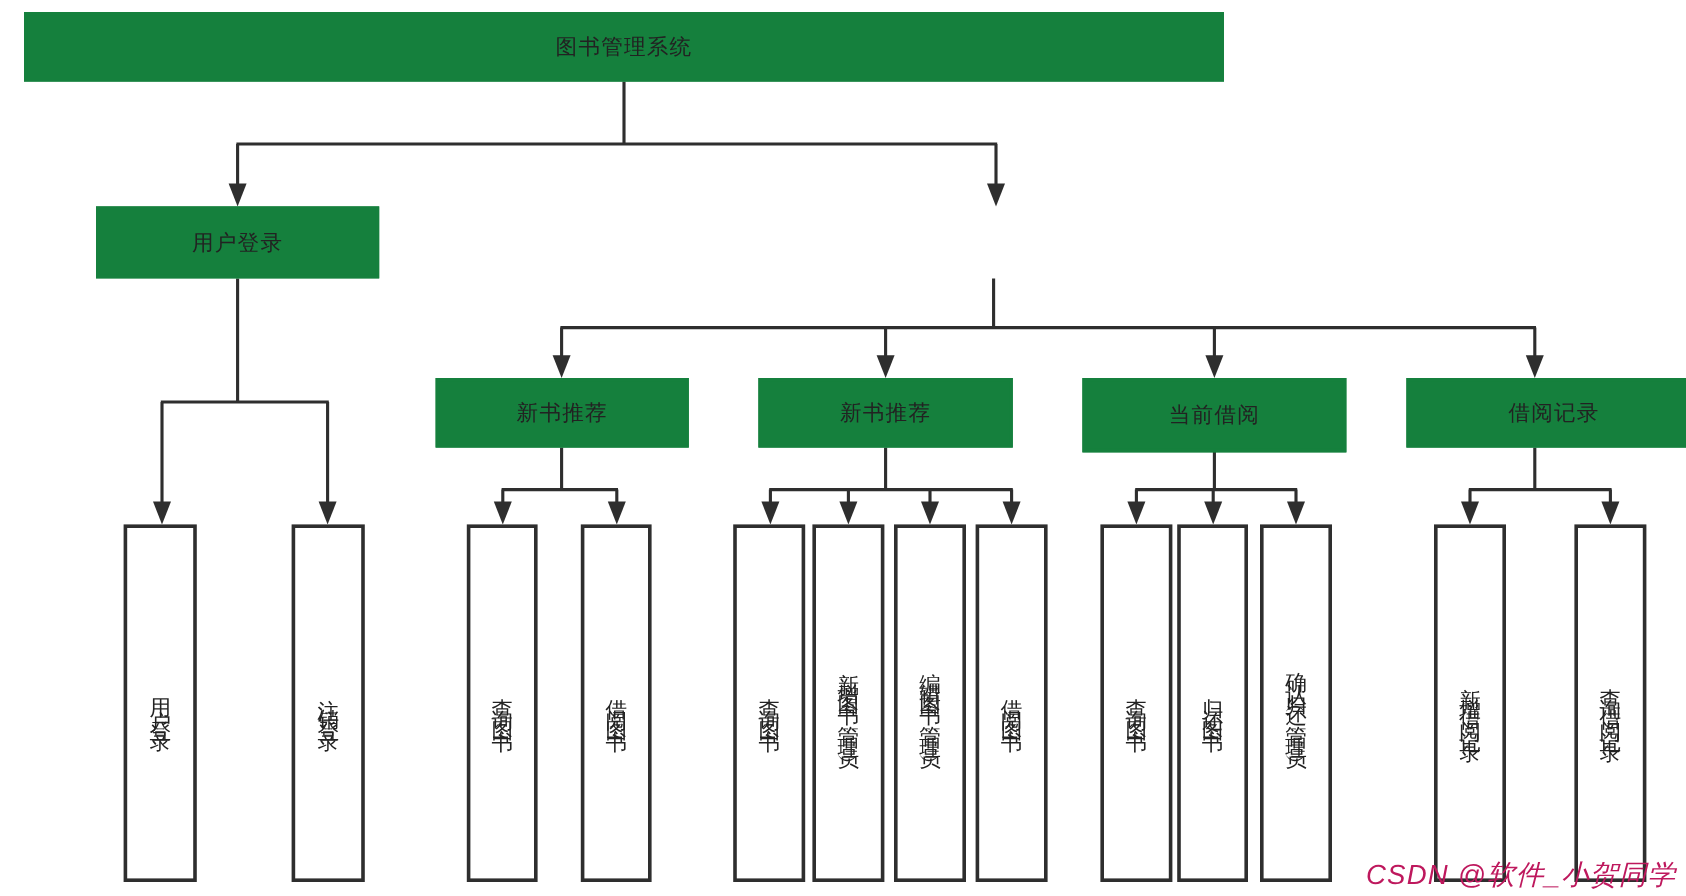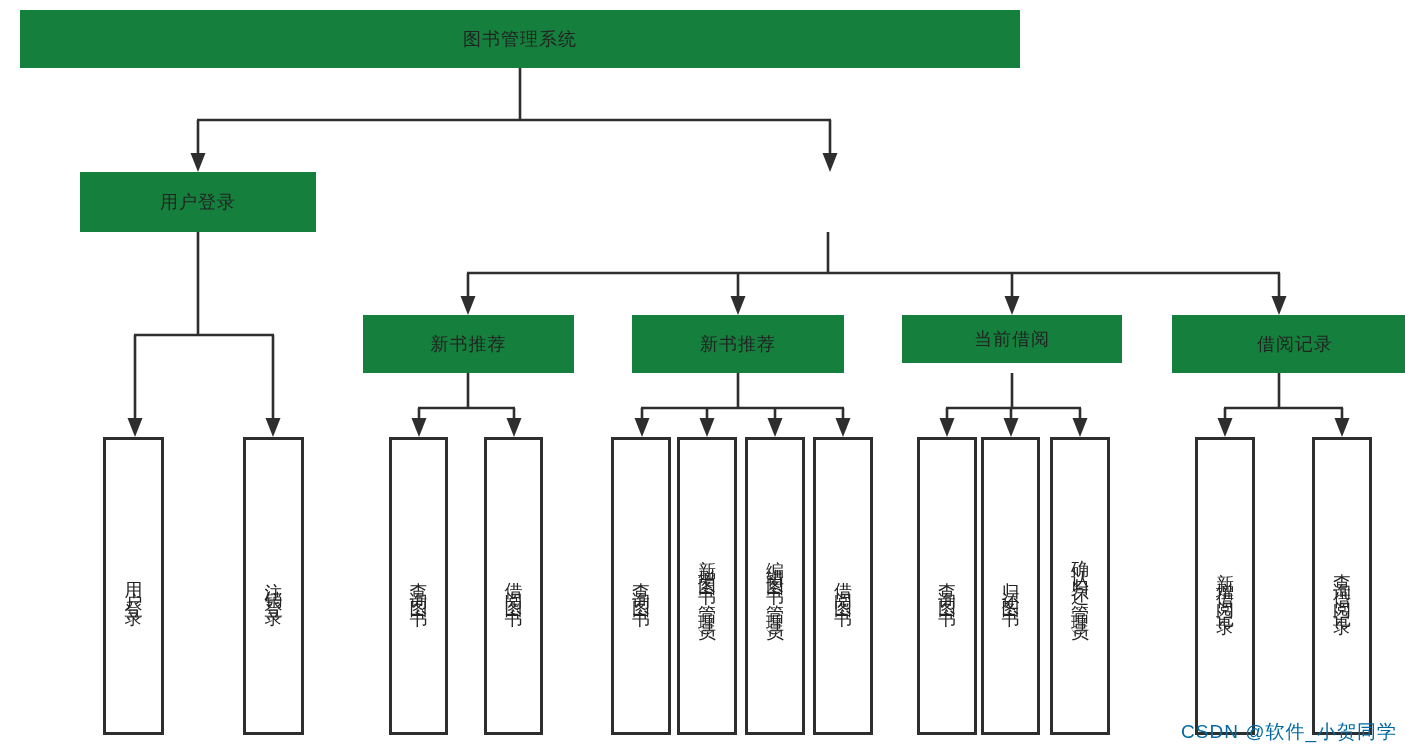--- a/index.html
+++ b/index.html
@@ -41,24 +41,25 @@
     writing-mode: vertical-rl;
     text-orientation: mixed;
     font-size: 18px;
     letter-spacing: 9px;
     color: #222222;
   }
   .watermark {
     position: absolute;
     right: 8px;
     bottom: 2px;
-    font-size: 19px;
-    color: #0369a1;
+    font-size: 23px;
+    color: #be185d;
     letter-spacing: 1px;
     white-space: nowrap;
+    font-style: italic;
   }
 </style>
 </head>
 <body>
 
 <div id="canvas">
 
   <svg id="connectors" viewBox="0 0 1405 747" xmlns="http://www.w3.org/2000/svg">
     <path fill="none" stroke="#2e2e2e" stroke-width="2.6" d="M520 68V120 M197 120H831 M198 120V156 M830 120V156
          M198 232V335 M134 335H274 M135 335V421 M273 335V421
@@ -89,21 +90,21 @@
       <polygon points="1334.5,418 1349.5,418 1342,437"></polygon>
     </g>
   </svg>
 
   <div class="hnode" style="left:20px; top:10px; width:1000px; height:58px;">图书管理系统</div>
 
   <div class="hnode" style="left:80px; top:172px; width:236px; height:60px;">用户登录</div>
 
   <div class="hnode" style="left:363px; top:315px; width:211px; height:58px;text-align:center;">新书推荐</div>
   <div class="hnode" style="left:632px; top:315px; width:212px; height:58px;">新书推荐</div>
-  <div class="hnode" style="left:902px; top:315px; width:220px; height:48px;">当前借阅</div>
+  <div class="hnode" style="left:902px; top:315px; width:220px; height:62px;">当前借阅</div>
   <div class="hnode" style="left:1172px; top:315px; width:246px; height:58px;">借阅记录</div>
 
   <div class="vnode" style="left:103px; width:61px;">用户登录</div>
   <div class="vnode" style="left:243px; width:61px;">注销登录</div>
   <div class="vnode" style="left:389px; width:59px;">查询图书</div>
   <div class="vnode" style="left:484px; width:59px;">借阅图书</div>
   <div class="vnode" style="left:611px; width:60px;">查询图书</div>
   <div class="vnode" style="left:677px; width:60px;">新增图书（管理员）</div>
   <div class="vnode" style="left:745px; width:60px;">编辑图书（管理员）</div>
   <div class="vnode" style="left:813px; width:60px;">借阅图书</div>

